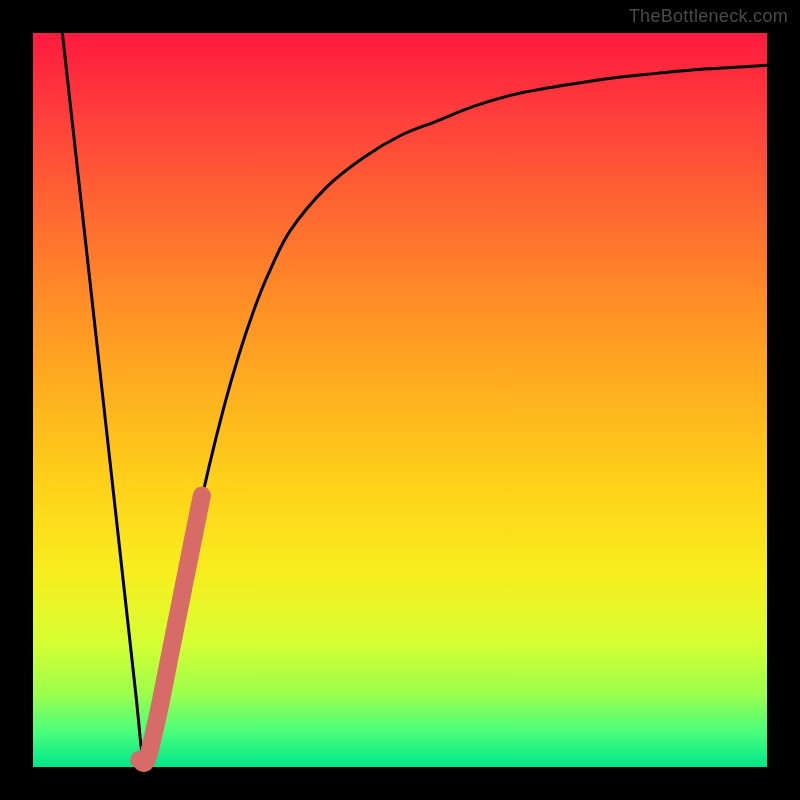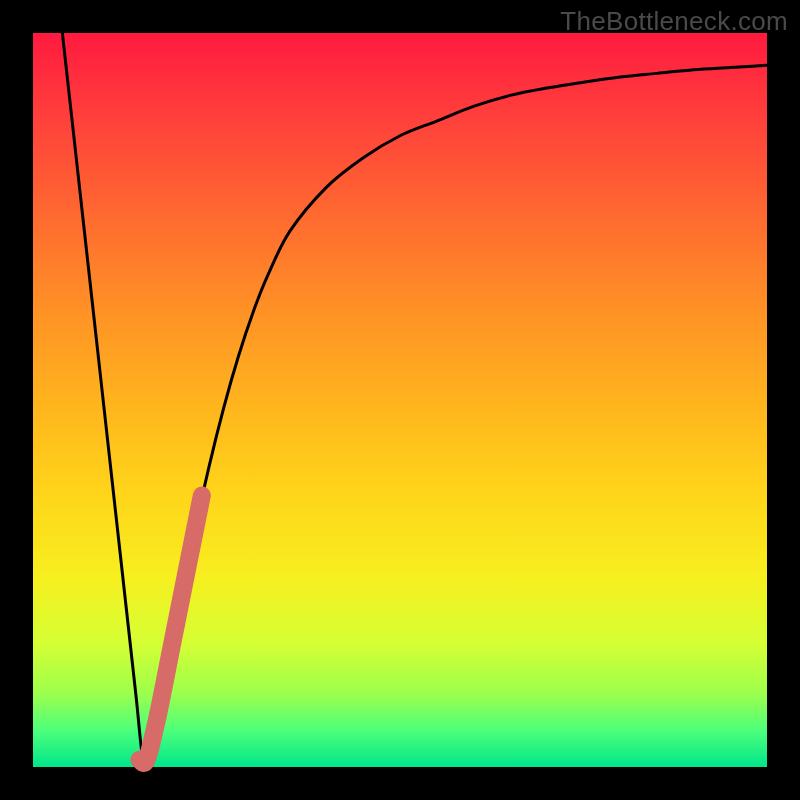--- a/index.html
+++ b/index.html
@@ -36,21 +36,21 @@
       #d6ff33 83%,
       #9cff4c 90%,
       #4dff7a 95%,
       #00e68a 100%);
   }
   .watermark {
     position: absolute;
     top: 6px;
     right: 12px;
     color: #4a4a4a;
-    font-size: 26px;
+    font-size: 18px;
     font-weight: 500;
     letter-spacing: 0.3px;
     user-select: none;
   }
   svg.curves {
     position: absolute;
     left: 33px;
     top: 33px;
     width: 734px;
     height: 734px;

